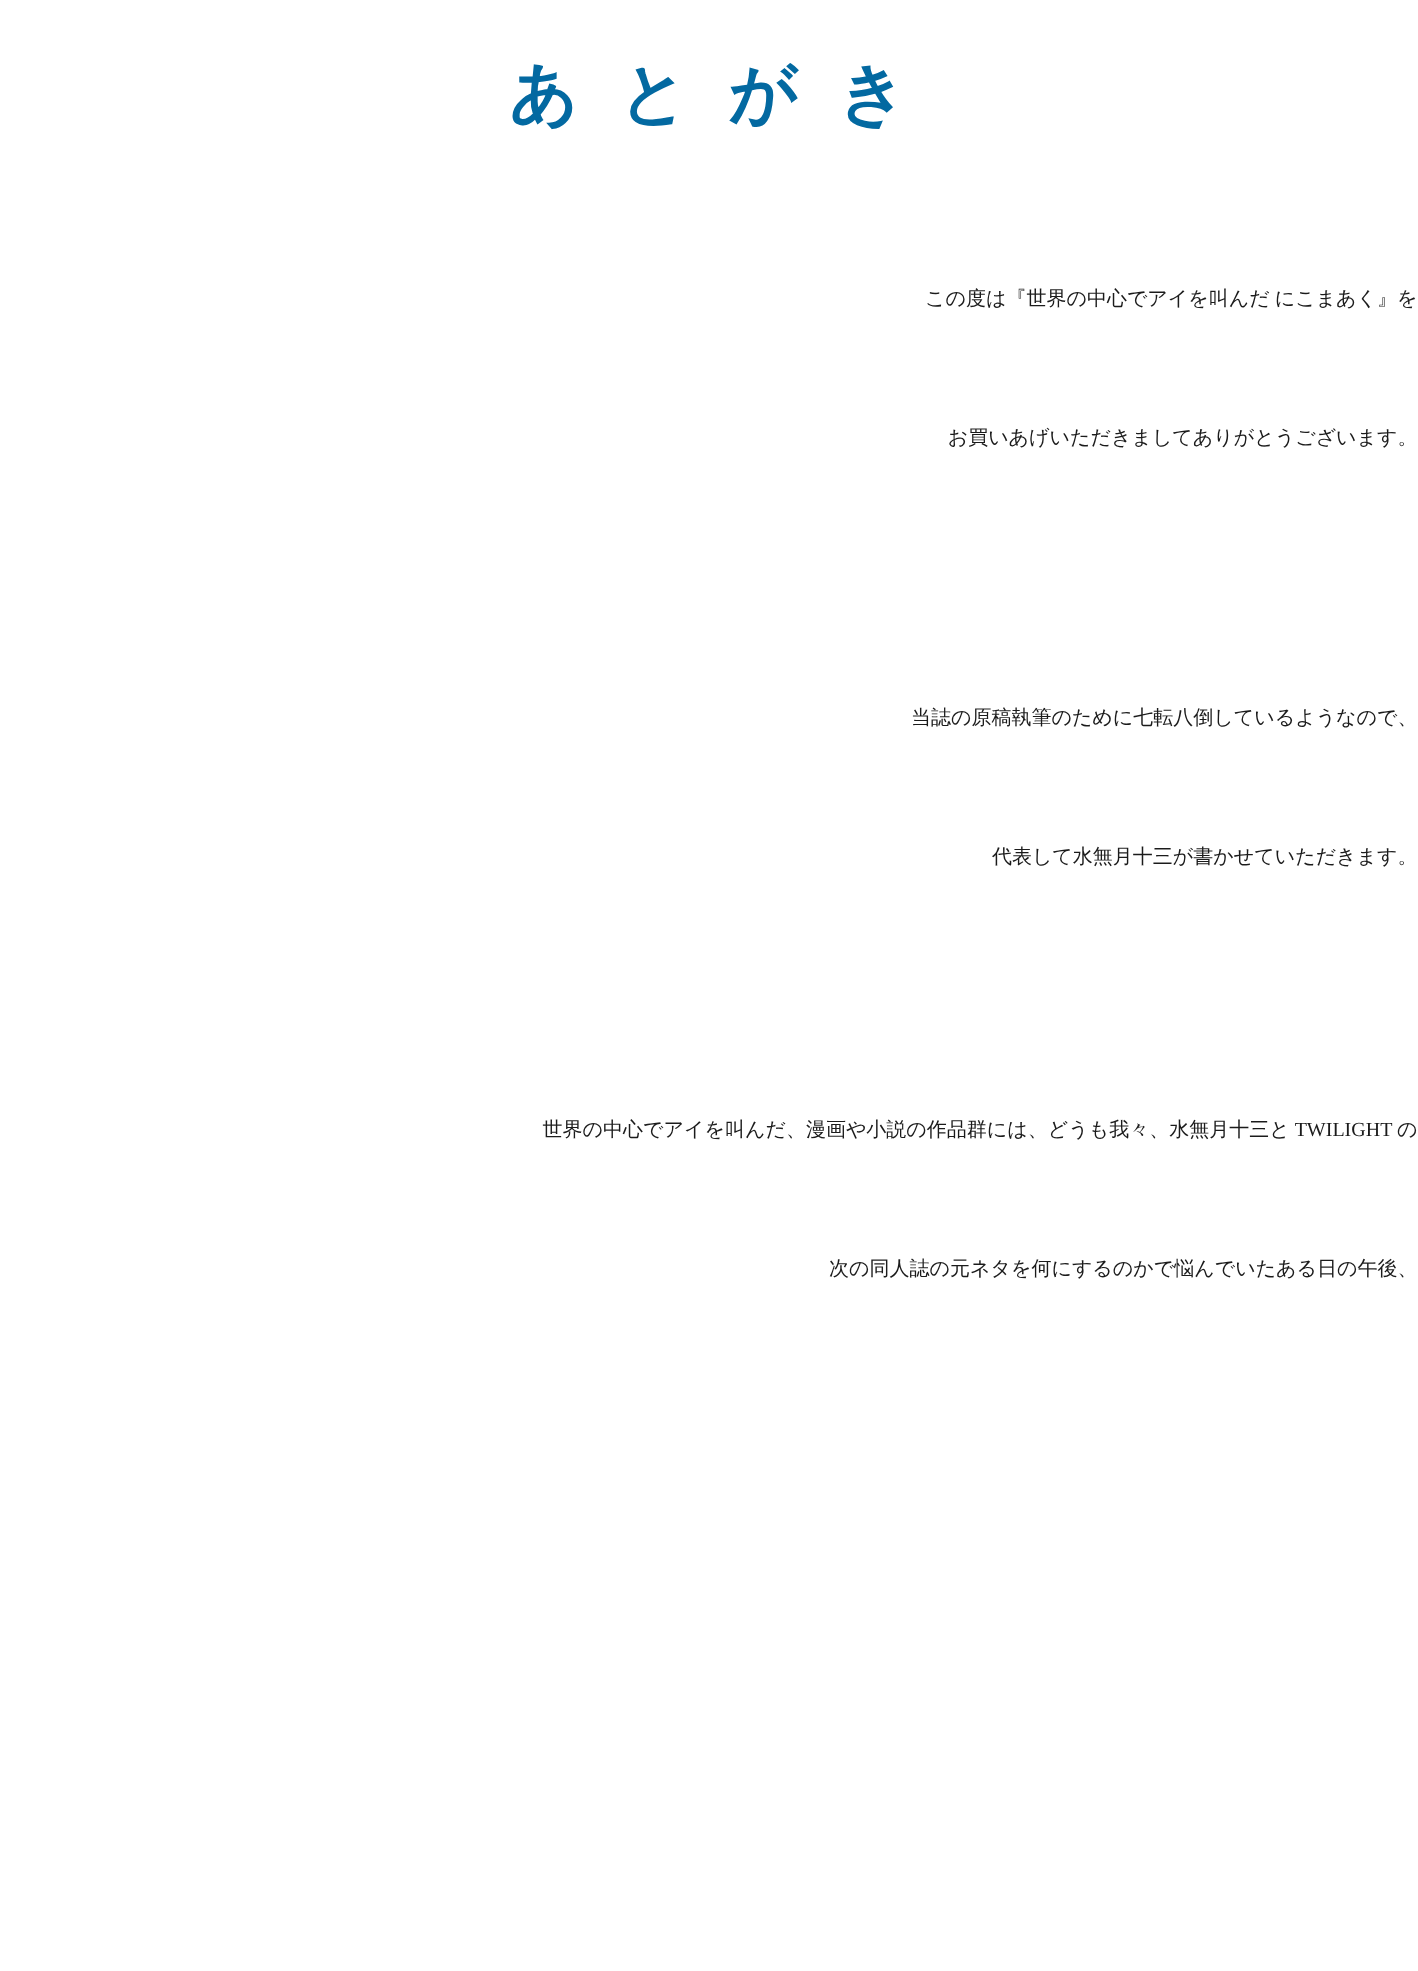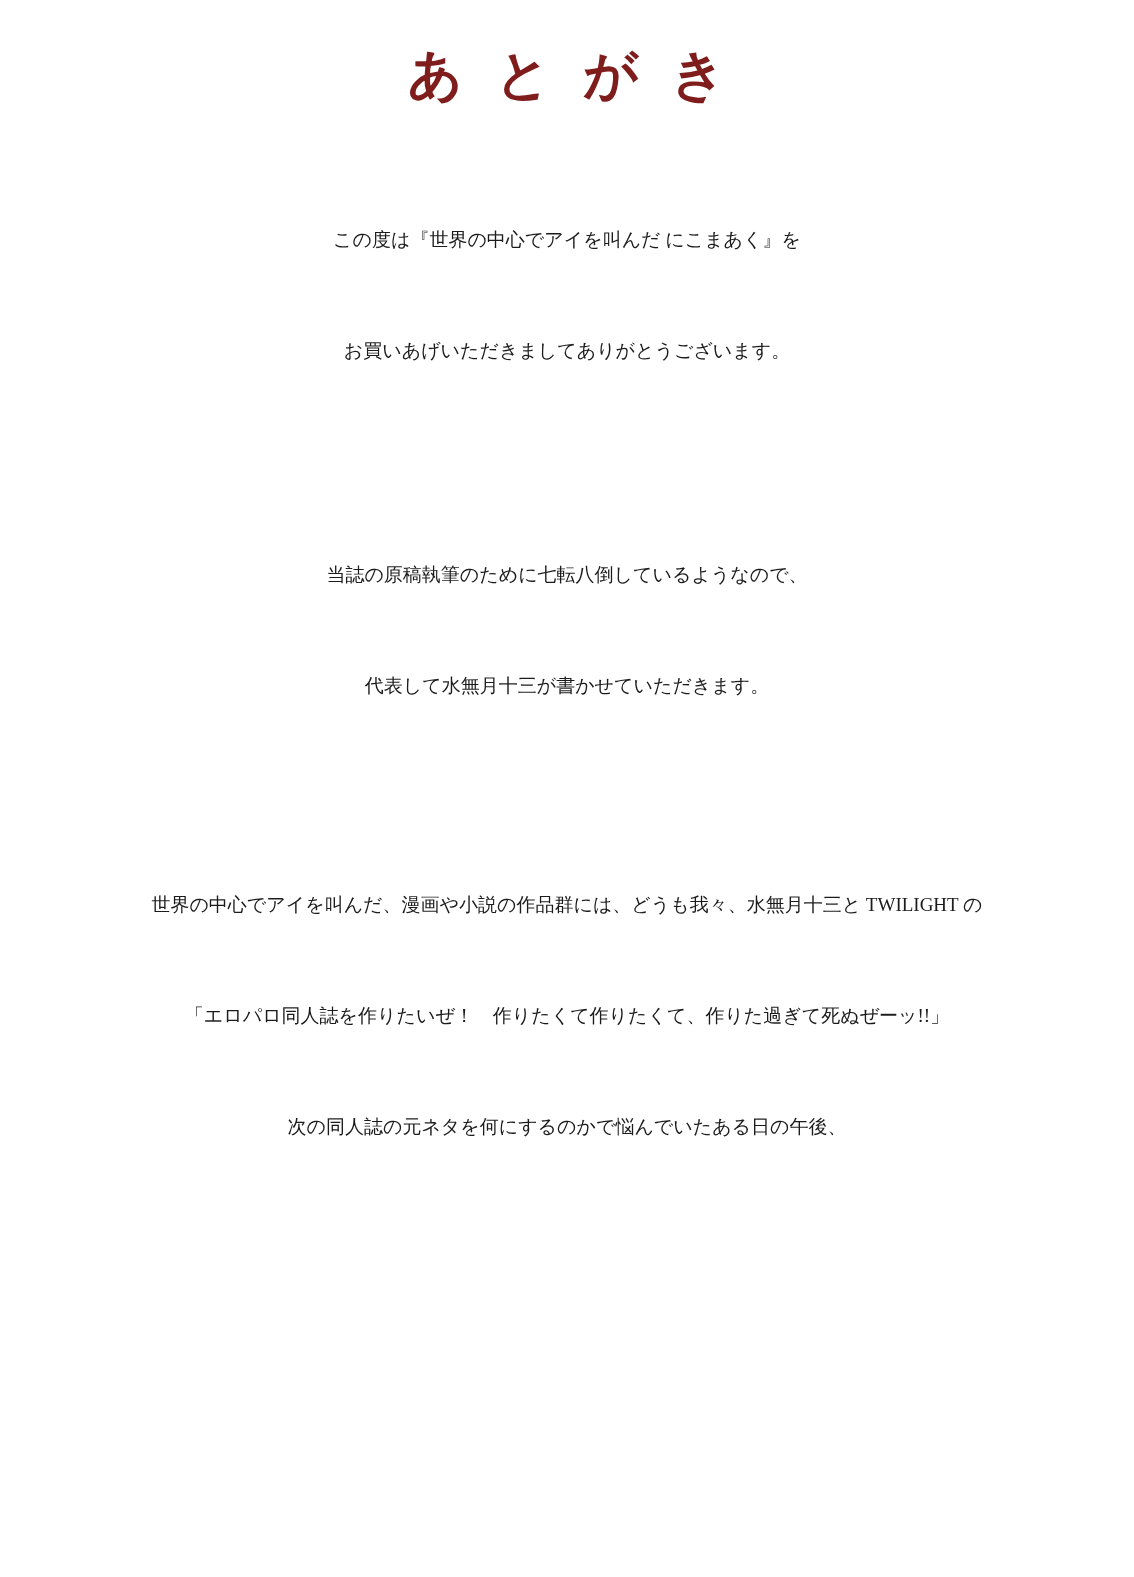--- a/index.html
+++ b/index.html
@@ -17,29 +17,29 @@
     color: #1b1b1b;
     overflow: hidden;
   }
   .title {
     margin: 0;
     padding-top: 42px;
     text-align: center;
     font-size: 54px;
     line-height: 1.2;
     font-weight: bold;
-    color: #7f1d1d;
+    color: #0369a1;
     letter-spacing: 0.6em;
     text-indent: 0.6em;
     font-family: "DejaVu Serif", "Liberation Serif", serif;
   }
   .para {
     margin: 0;
-    text-align: center;
-    font-size: 19px;
+    text-align: right;
+    font-size: 16px;
     line-height: 37px;
     white-space: pre-wrap;
   }
   .sec-thanks    { margin-top: 40px; }
   .sec-intro     { margin-top: 39px; }
   .sec-background{ margin-top: 34px; }
 </style>
 </head>
 <body>
 
@@ -52,21 +52,20 @@
     <div>お買いあげいただきましてありがとうございます。</div>
   </section>
 
   <section class="para sec-intro">
     <div>当誌の原稿執筆のために七転八倒しているようなので、</div>
     <div>代表して水無月十三が書かせていただきます。</div>
   </section>
 
   <section class="para sec-background">
     <div>世界の中心でアイを叫んだ、漫画や小説の作品群には、どうも我々、水無月十三と TWILIGHT の</div>
-    <div>「エロパロ同人誌を作りたいぜ！　作りたくて作りたくて、作りた過ぎて死ぬぜーッ!!」</div>
     <div>次の同人誌の元ネタを何にするのかで悩んでいたある日の午後、</div>
     
     
     
     
   </section>
 
 </div>
 
 </body></html>

